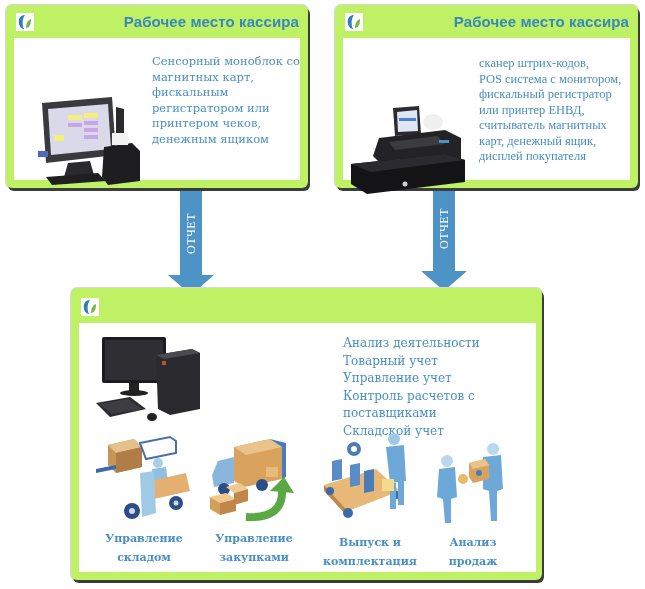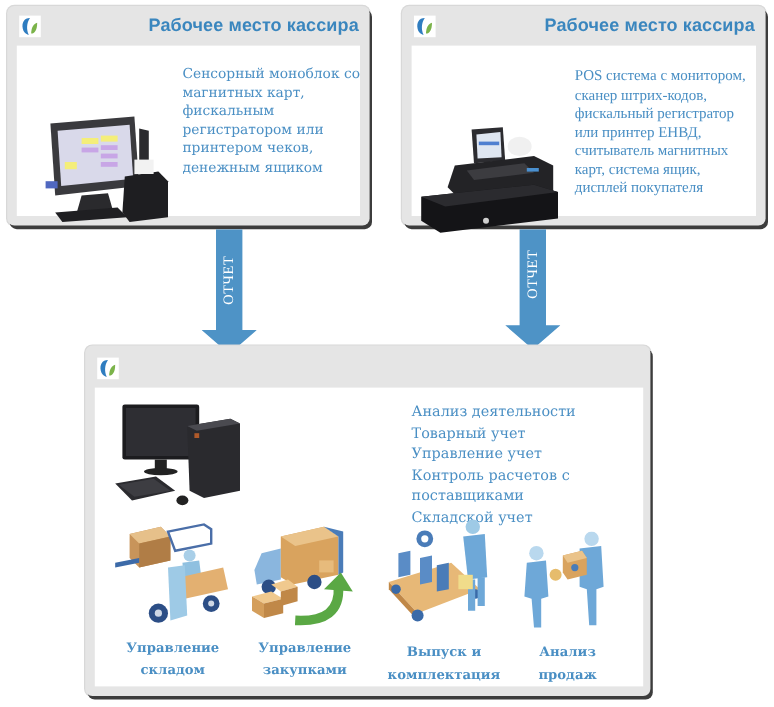--- a/index.html
+++ b/index.html
@@ -1,19 +1,19 @@
 <!DOCTYPE html>
 <html><head>
 <meta charset="utf-8">
 <style>
   html, body { margin:0; padding:0; background:#ffffff; }
   body { width:645px; height:589px; position:relative; overflow:hidden; font-family:"Liberation Sans", sans-serif; }
 
   .panel {
-    position:absolute; background:#e5e5e5; border-radius:6px;
+    position:absolute; background:#bef264; border-radius:6px;
     box-shadow: 2px 3px 0 #3c3c3c, 0 0 0 1px #d8d8d8;
   }
   .panel .head { position:absolute; left:0; right:0; top:0; height:33px; }
   .panel .title {
     position:absolute; right:9px; top:8px; font-weight:bold; font-size:15px; color:#3a86be;
     font-family:"Liberation Sans", sans-serif; letter-spacing:0.1px; white-space:nowrap;
   }
   .panel .logo { position:absolute; left:10px; top:8px; width:18px; height:18px; background:#fff; }
   .panel .inner { position:absolute; left:8px; right:8px; top:33px; bottom:8px; background:#ffffff; }
   .desc {
@@ -99,26 +99,26 @@
         <ellipse cx="84" cy="18" rx="10" ry="8" fill="#f0f0f0"></ellipse>
         <polygon points="30,34 96,26 112,34 112,56 36,64 24,52" fill="#232326"></polygon>
         <polygon points="40,38 88,32 96,40 46,46" fill="#3c3c40"></polygon>
         <rect x="90" y="36" width="10" height="3" fill="#4a90d0"></rect>
         <polygon points="2,60 96,50 116,56 116,78 18,90 2,80" fill="#141417"></polygon>
         <polygon points="2,60 96,50 116,56 22,68" fill="#2b2b2f"></polygon>
         <circle cx="56" cy="80" r="2.5" fill="#cfcfcf"></circle>
       </svg>
     </div>
     <div class="desc desc2" style="left:136px; top:18px;">
+      <span class="line">сканер штрих-кодов,</span>
       <span class="line">POS система с монитором,</span>
-      <span class="line">сканер штрих-кодов,</span>
       <span class="line">фискальный регистратор</span>
       <span class="line">или принтер ЕНВД,</span>
       <span class="line">считыватель магнитных</span>
-      <span class="line">карт, система ящик,</span>
+      <span class="line">карт, денежный ящик,</span>
       <span class="line">дисплей покупателя</span>
     </div>
   </div>
 </div>
 
 <div class="arrow" style="left:168px; top:191px; width:46px; height:104px;">
   <svg width="46" height="104" viewBox="0 0 46 104">
     <polygon points="12,0 34,0 34,84 46,84 23,104 0,84 12,84" fill="#4e93c6"></polygon>
   </svg>
   <div class="arrow-label" style="left:-2px; top:35px; width:50px; text-align:center;">ОТЧЕТ</div>

